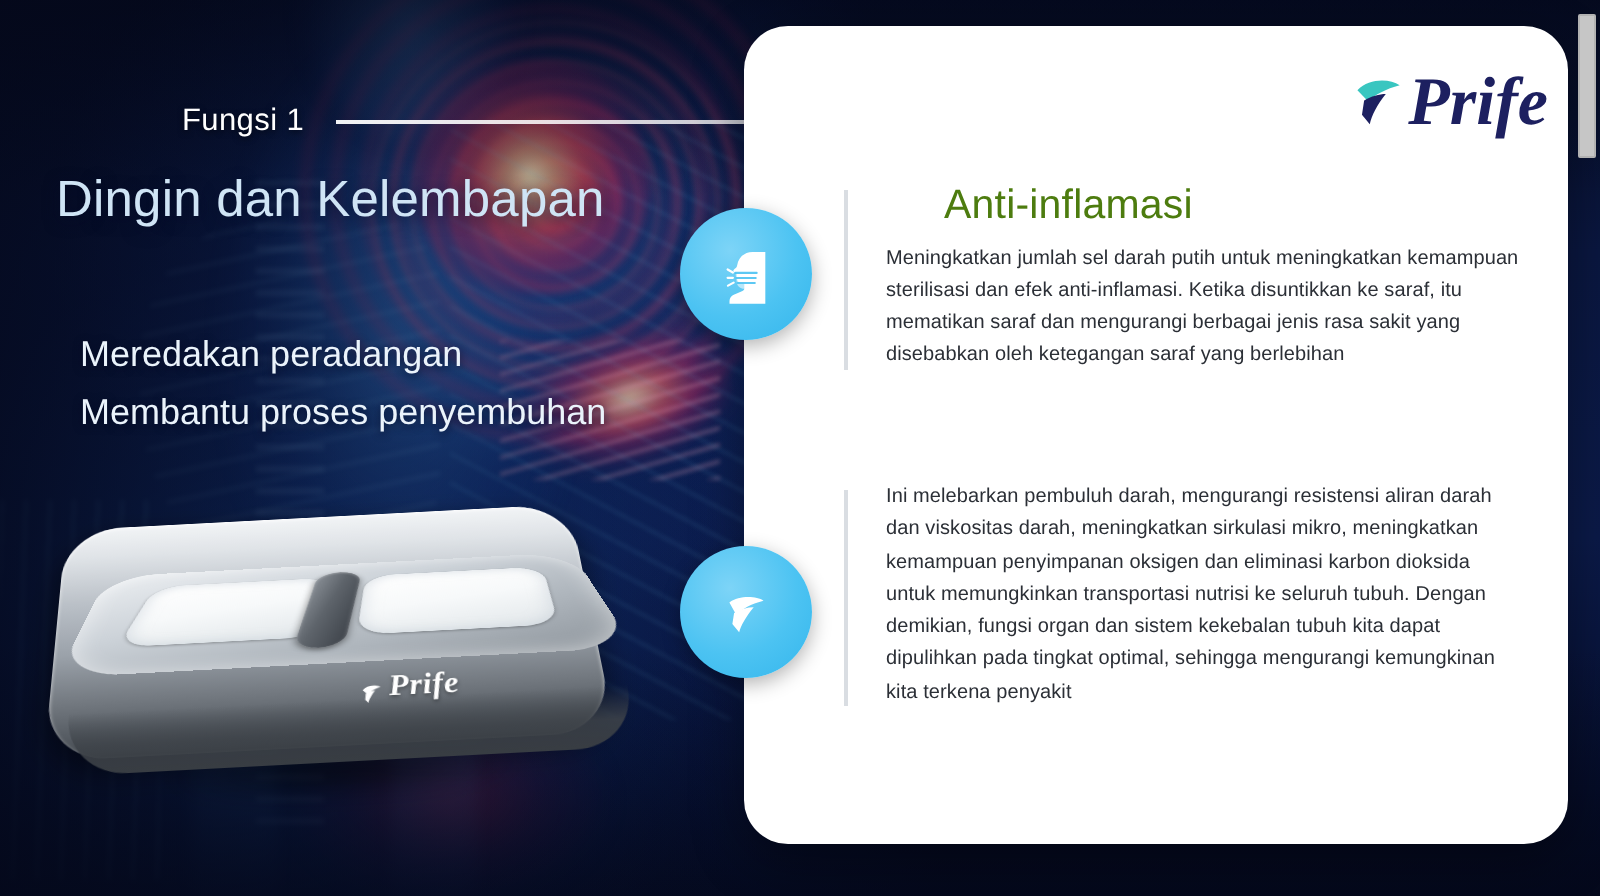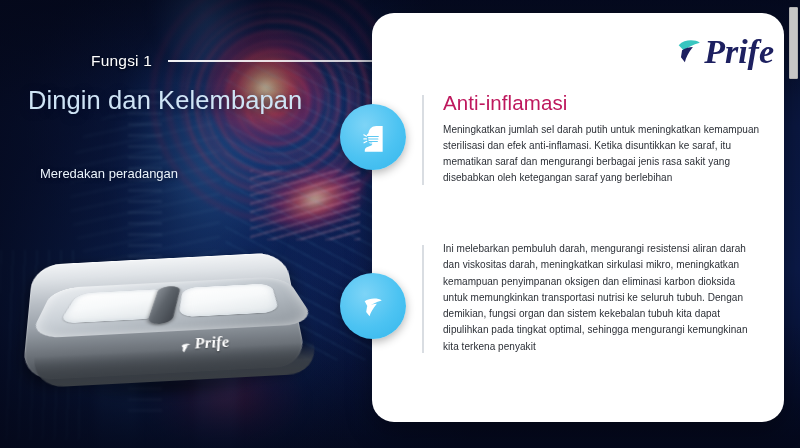--- a/index.html
+++ b/index.html
@@ -167,21 +167,21 @@
   .headline {
     position:absolute; left:28px; top:84px; width:340px;
     font-size:25.5px; font-weight:400; line-height:1.30;
     color:#cfe4f5; letter-spacing:.1px;
     text-shadow:0 2px 8px rgba(0,10,40,.75);
   }
   .headline .l2 { display:block; }
 
   .bullets {
     position:absolute; left:40px; top:163px; width:330px;
-    font-size:13px; line-height:1.62; color:#eaf3fb; font-weight:400;
+    font-size:18px; line-height:1.62; color:#eaf3fb; font-weight:400;
     text-shadow:0 1px 4px rgba(0,8,34,.8);
   }
   .bullets span { display:block; }
 
   
   .device-wrap {
     position:absolute; left:18px; top:228px; width:300px; height:185px;
     transform:rotate(-3deg);
   }
   .dev-shadow {
@@ -258,22 +258,22 @@
   }
 
   
   .section { position:absolute; left:50px; width:338px; }
   .section .rule {
     position:absolute; left:0; top:4px; width:1.5px; bottom:2px;
     background:#d9dde2;
   }
   .section .inner { padding-left:21px; }
   .sec-title {
-    font-size:20.5px; font-weight:400; color:#be185d;
-    letter-spacing:.1px; margin-bottom:7px; line-height:1.15;
+    font-size:20.5px; font-weight:400; color:#4d7c0f;
+    letter-spacing:.1px; margin-bottom:7px; line-height:1.15;margin-left:29px;
   }
   .sec-body {
     font-size:10px; line-height:1.63; color:#2b2f36;
     font-weight:400; letter-spacing:.05px;
   }
   #sec-1 { top:78px; }
   #sec-2 { top:228px; }
 
   
   .badge {
@@ -326,20 +326,21 @@
       <div class="kicker">Fungsi 1</div>
       <div class="kicker-rule"></div>
     </div>
 
     <h1 class="headline">
       <span class="l2">Dingin dan Kelembapan</span>
     </h1>
 
     <div class="bullets">
       <span>Meredakan peradangan</span>
+      <span>Membantu proses penyembuhan</span>
     </div>
 
     <div class="device-wrap">
       <div class="dev-shadow"></div>
       <div class="dev-body">
         <div class="dev-top">
           <div class="pad pad-l"></div>
           <div class="pad pad-r"></div>
           <div class="divider-bar"></div>
         </div>

